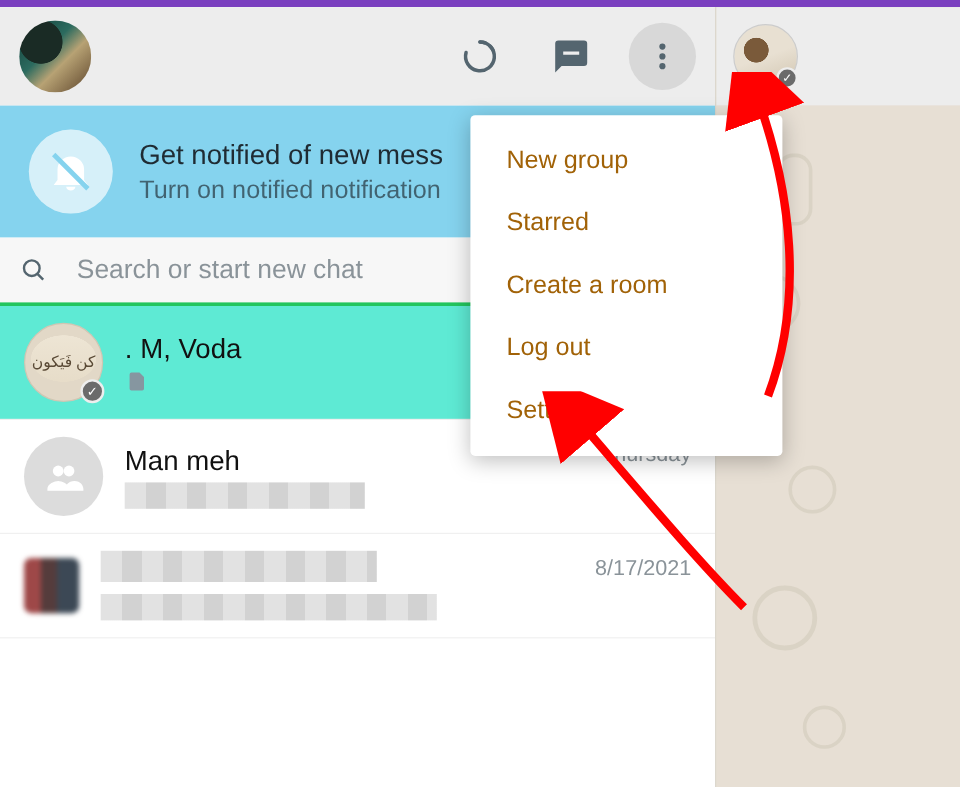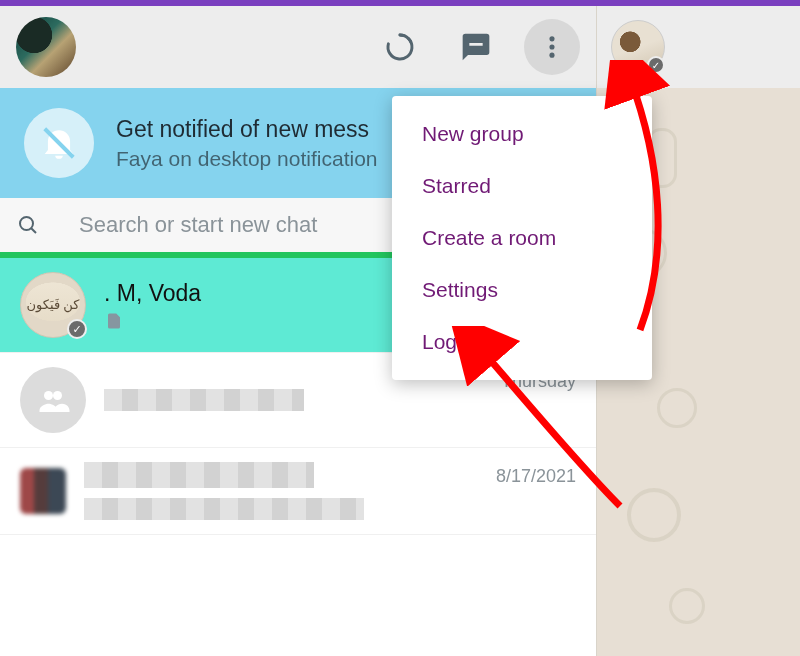--- a/index.html
+++ b/index.html
@@ -34,22 +34,22 @@
     width: 70px; height: 70px; border-radius: 50%; background: #ffffff44;
     display: flex; align-items: center; justify-content: center; flex-shrink: 0; background: #ffffff55;
     position: relative;
   }
   .notif-bell::before{content:"";position:absolute;inset:0;border-radius:50%;background:#fff;opacity:.5;}
   .notif-title { font-size: 23px; color: #1f2b33; margin-bottom: 4px; }
   .notif-sub { font-size: 21px; color: #1f2b33aa; }
 
   
   .search {
-    background: #f7f7f7; padding: 14px 16px; display: flex; align-items: center; gap: 39px;
-    border-bottom: 6px solid #22c55e;
+    background: #f7f7f7; padding: 14px 16px; display: flex; align-items: center; gap: 24px;
+    border-bottom: 3px solid #22c55e;
   }
   .search input {
     border: none; background: transparent; font-size: 22px; color: #54656f; outline: none; flex: 1;
   }
   .search input::placeholder { color: #8a9399; }
 
   
   .chat-item {
     display: flex; align-items: center; gap: 18px; padding: 14px 20px;
     border-bottom: 1px solid #f0f0f0; position: relative;
@@ -62,21 +62,21 @@
   .chat-name { font-size: 23px; color: #111; margin-bottom: 4px; }
   .chat-preview { font-size: 19px; color: #667781; display:flex;align-items:center;gap:8px;}
   .chat-time { font-size: 18px; color: #8a9399; align-self:flex-start; margin-top:4px;}
   .blur-line { height:22px; background: repeating-linear-gradient(90deg,#e2e2e2 0 18px,#d2d2d2 18px 34px); }
 
   
   .menu {
     position: absolute; top: 90px; left: 392px; width: 260px; background: #fff;
     box-shadow: 0 4px 18px rgba(0,0,0,.25); border-radius: 4px; padding: 12px 0; z-index: 50;
   }
-  .menu-item { padding: 14px 30px; font-size: 21px; color: #701a75; cursor:pointer;}
+  .menu-item { padding: 14px 30px; font-size: 21px; color: #a16207; cursor:pointer;}
 
   
   .right-header { height:82px;background:#ededed;display:flex;align-items:center;padding:0 14px;}
   .avatar-me-sm{width:54px;height:54px;border-radius:50%;border:1px solid #ccc;position:relative;
     background: radial-gradient(circle at 35% 40%, #7a5a3a 0 22%, transparent 23%),
                 linear-gradient(160deg,#e8e0d2 0%,#e8e0d2 50%,#cfc3ae 100%);}
   .avatar-me-sm .badge{position:absolute;right:-1px;bottom:-1px;width:18px;height:18px;border-radius:50%;background:#6b6b6b;border:2px solid #ededed;display:flex;align-items:center;justify-content:center;}
   .avatar-me-sm .badge::after{content:"✓";color:#fff;font-size:10px;}
   .right-bg { position:absolute;inset:82px 0 0 0; background:#e7dfd4; opacity:1;}
   .doodle{position:absolute;border:3px solid #d7cfc0;border-radius:50%;opacity:.8}
@@ -136,21 +136,21 @@
 
     <div class="notif">
       <div class="notif-bell">
         <svg width="38" height="38" viewBox="0 0 24 24" fill="#fff" style="position:relative;z-index:1">
           <path d="M12 22a2.5 2.5 0 0 0 2.45-2h-4.9A2.5 2.5 0 0 0 12 22zm7-5.6V11a7 7 0 1 0-14 0v5.4L3 19h18z"></path>
           <line x1="3" y1="3" x2="21" y2="21" stroke="#85d3ee" stroke-width="2.5"></line>
         </svg>
       </div>
       <div>
         <div class="notif-title">Get notified of new mess</div>
-        <div class="notif-sub">Faya on desktop notification</div>
+        <div class="notif-sub">Turn on notified notification</div>
       </div>
     </div>
 
     <div class="search">
       <span>
         <svg width="24" height="24" viewBox="0 0 24 24" fill="none" stroke="#54656f" stroke-width="2">
           <circle cx="10.5" cy="10.5" r="6.5"></circle>
             <line x1="20" y1="20" x2="15.2" y2="15.2"></line>
         </svg>
       </span>
@@ -176,20 +176,21 @@
 
     <div class="chat-item">
       <div class="chat-av">
         <svg width="36" height="36" viewBox="0 0 24 24" fill="#fff">
             <circle cx="9" cy="9" r="3"></circle>
             <circle cx="15" cy="9" r="3"></circle>
             <path d="M3 19c0-3 4-4.5 6-4.5s6 1.5 6 4.5v1H3zM13 19c0-1.8 1.5-4.5 5-4.5s5 2.7 5 4.5v1h-10z"></path>
           </svg>
       </div>
       <div class="chat-mid">
+        <div class="chat-name">Man meh</div>
         <div class="chat-preview">
             <span class="blur-line" style="width:200px;display:inline-block"></span>
           </div>
       </div>
       <div class="chat-time">Thursday</div>
     </div>
 
     <div class="chat-item">
       <div class="chat-av pix-av" style="width:46px;height:46px;border-radius:6px"></div>
       <div class="chat-mid">
@@ -198,22 +199,22 @@
             <span class="blur-line" style="width:280px;display:inline-block"></span>
           </div>
       </div>
       <div class="chat-time">8/17/2021</div>
     </div>
 
     <div class="menu">
       <div class="menu-item">New group</div>
       <div class="menu-item">Starred</div>
       <div class="menu-item">Create a room</div>
+      <div class="menu-item">Log out</div>
       <div class="menu-item">Settings</div>
-      <div class="menu-item">Log out</div>
     </div>
 
     <svg class="arrow" style="left:590px;top:54px" width="110" height="280">
       <defs>
           <marker id="ah1" markerWidth="12" markerHeight="12" refX="3" refY="5" orient="auto">
             <path d="M0 0 L10 5 L0 10 z" fill="#ff0000"></path>
           </marker>
         </defs>
       <path d="M50 270 C 80 190 70 100 40 18" stroke="#ff0000" stroke-width="7" fill="none" marker-end="url(#ah1)"></path>
     </svg>

